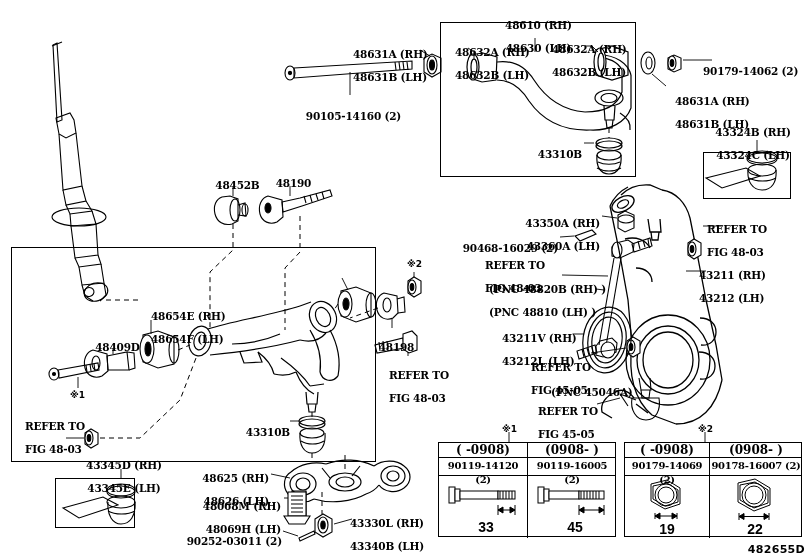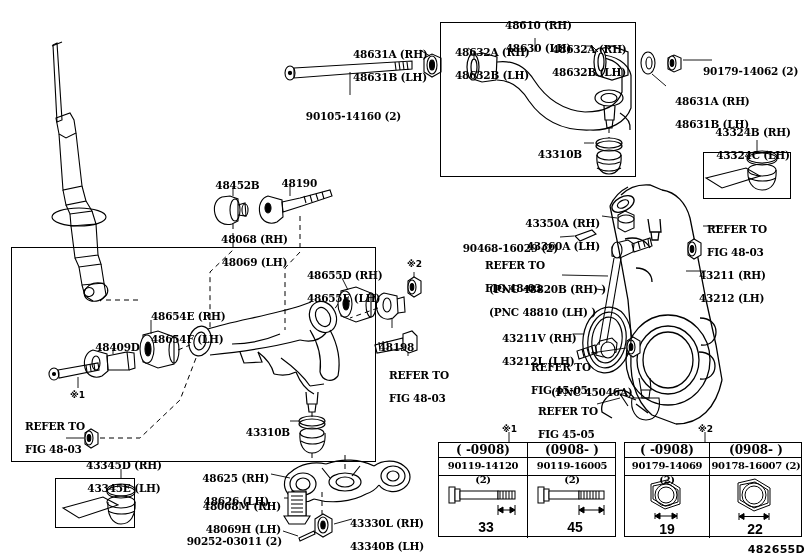--- a/index.html
+++ b/index.html
@@ -566,38 +566,30 @@
 
 <div class="lbl" style="left:531px;top:394px;">
   <span>REFER TO</span><br>
   <span>FIG 45-05</span>
 </div>
 
 <div class="lbl ctr" style="left:204px;top:168px;width:60px;">
   <span>48452B</span>
 </div>
 
-<div class="lbl ctr" style="left:263px;top:166px;width:54px;text-align:right;">
+<div class="lbl ctr" style="left:263px;top:166px;width:54px;">
   <span>48190</span>
 </div>
 
-<div class="lbl ctr" style="left:205px;top:222px;width:92px;">
-  <span>48068 (RH)</span><br>
-  <span>48069 (LH)</span>
-</div>
 
 <div class="lbl" style="left:144px;top:299px;">
   <span>48654E (RH)</span><br>
   <span>48654F (LH)</span>
 </div>
 
-<div class="lbl" style="left:300px;top:258px;">
-  <span>48655D (RH)</span><br>
-  <span>48655E (LH)</span>
-</div>
 
 <div class="lbl rgt" style="left:228px;top:415px;width:62px;">
   <span>43310B</span>
 </div>
 
 <div class="lbl ctr" style="left:370px;top:330px;width:46px;">
   <span>48198</span>
 </div>
 
 <div class="mark" style="left:407px;top:259px;">

